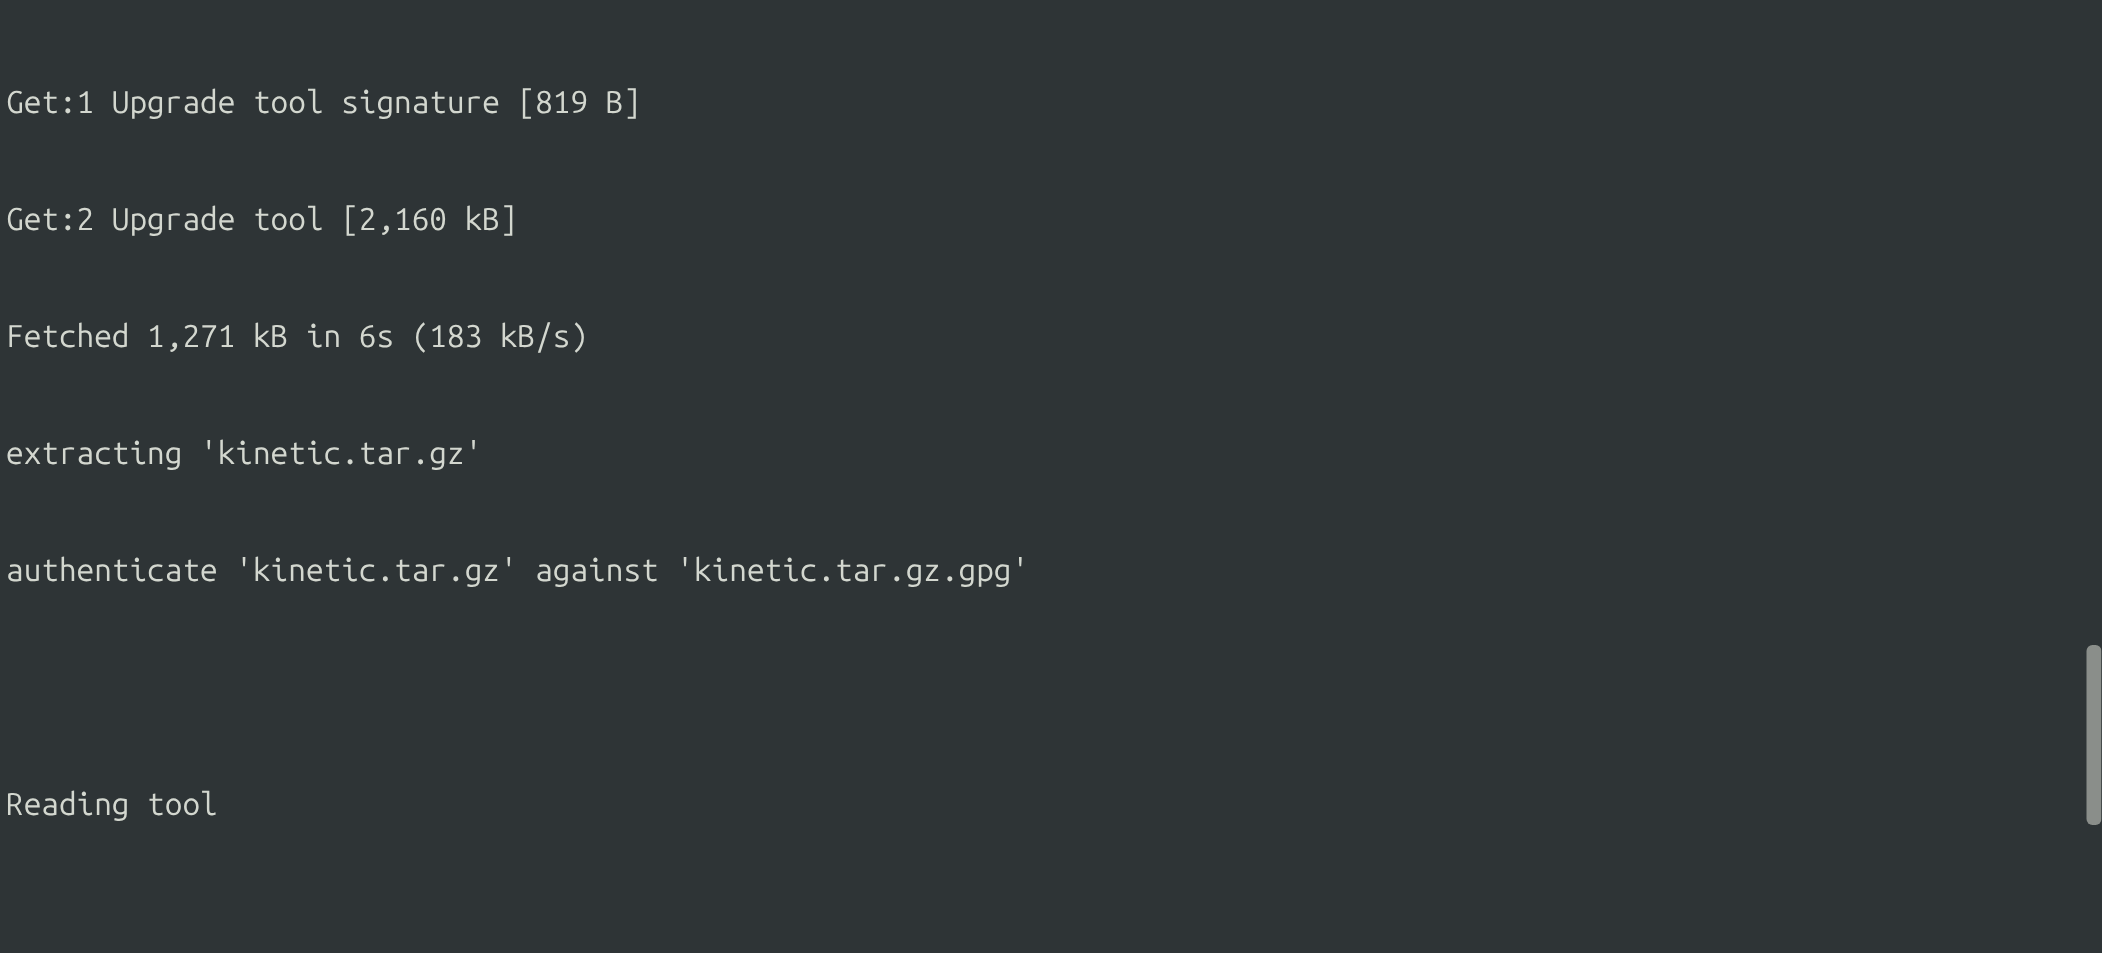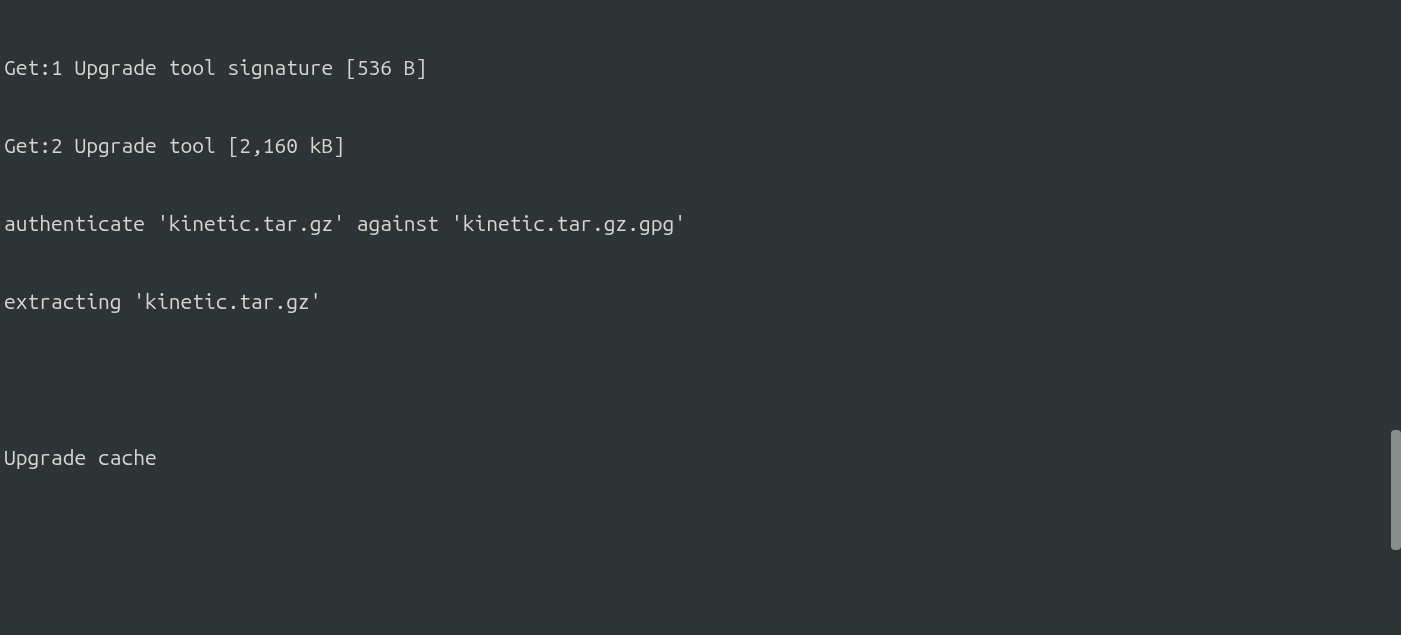--- a/index.html
+++ b/index.html
@@ -31,26 +31,27 @@
       width: 10px;
       height: 120px;
       background-color: #8a8e8a;
       border-radius: 4px;
     }
   </style>
 </head>
 <body>
 
 <div class="terminal">
-  <div>Get:1 Upgrade tool signature [536 B]</div>
+  <div>Get:1 Upgrade tool signature [819 B]</div>
   <div>Get:2 Upgrade tool [2,160 kB]</div>
+  <div>Fetched 1,271 kB in 6s (183 kB/s)</div>
+  <div>extracting 'kinetic.tar.gz'</div>
   <div>authenticate 'kinetic.tar.gz' against 'kinetic.tar.gz.gpg'</div>
-  <div>extracting 'kinetic.tar.gz'</div>
   <div>&nbsp;</div>
-  <div>Upgrade cache</div>
+  <div>Reading tool</div>
   
   
   
   
   
   
   
   
   
   

